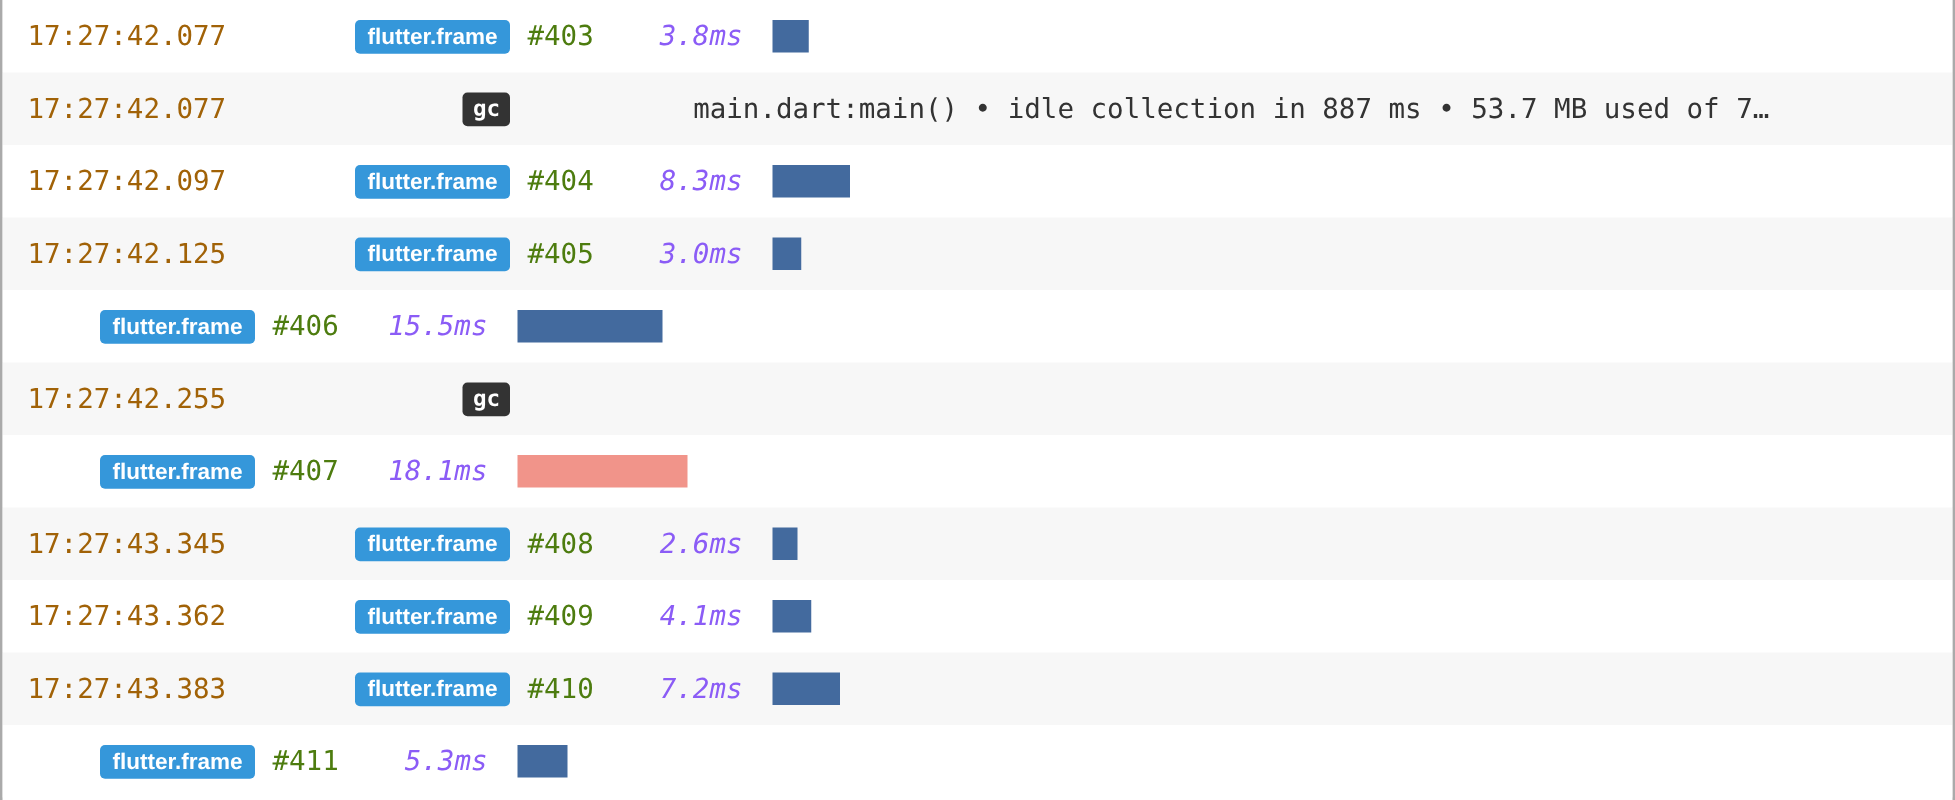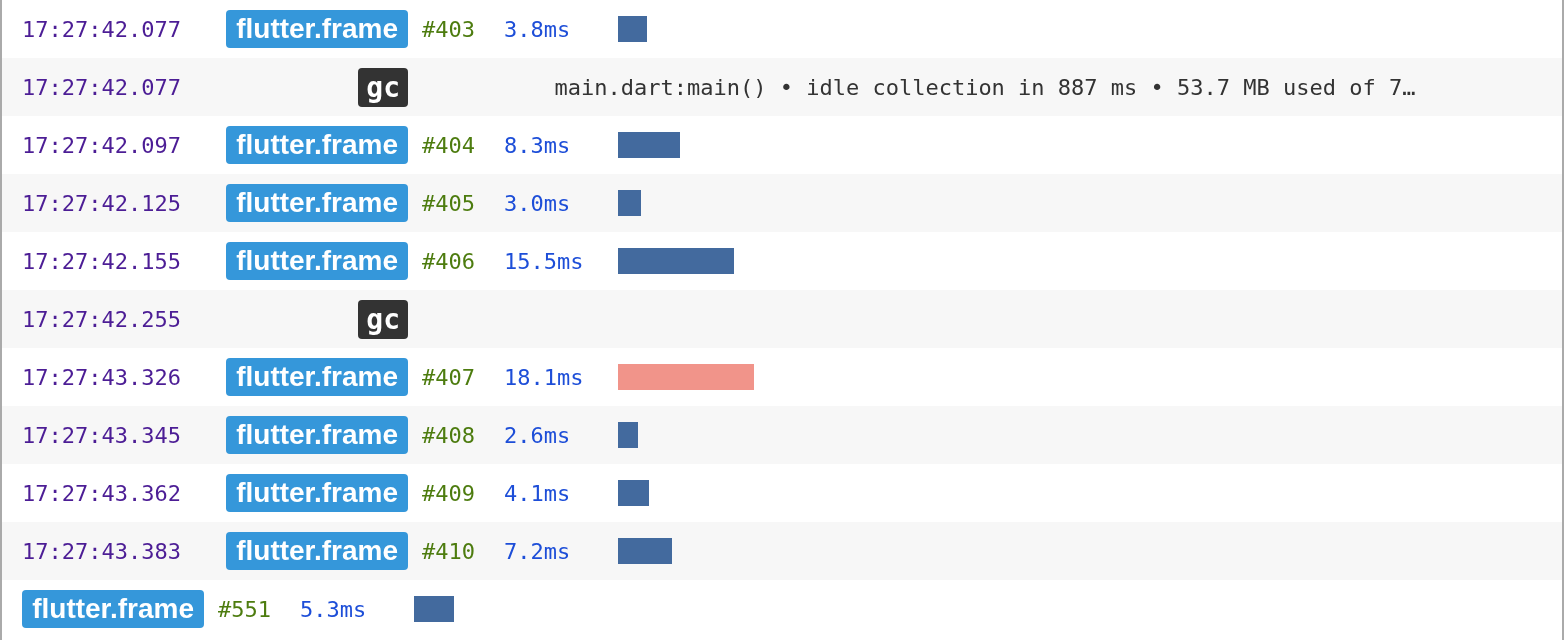--- a/index.html
+++ b/index.html
@@ -30,61 +30,63 @@
       white-space: nowrap;
       overflow: hidden;
     }
     .log-row.even {
       background: #ffffff;
     }
     .log-row.odd {
       background: #f7f7f7;
     }
     .timestamp {
-      color: #4c1d95;
+      color: #a16207;
       font-family: 'SF Mono', 'Monaco', 'Menlo', 'Consolas', monospace;
       width: 190px;
       flex-shrink: 0;
     }
     .badge-col {
       width: 182px;
       flex-shrink: 0;
       display: flex;
       justify-content: flex-end;
     }
     .badge {
       display: inline-flex;
       align-items: center;
       padding: 3px 10px;
       border-radius: 4px;
       font-family: -apple-system, BlinkMacSystemFont, 'Segoe UI', sans-serif;
       font-weight: 700;
-      font-size: 28px;
+      font-size: 18px;
       color: #ffffff;
     }
     .badge-frame {
       background: #3597da;
     }
     .badge-gc {
       background: #333333;
       font-family: 'SF Mono', 'Monaco', 'Menlo', 'Consolas', monospace;
       font-weight: 700;
       padding: 3px 8px;
       text-align: center;
     }
     .frame-id {
       color: #4d7c0f;
       width: 68px;
       flex-shrink: 0;
       text-align: left;
     }
     .duration {
-      color: #1d4ed8;
+      color: #8b5cf6;
       width: 90px;
       flex-shrink: 0;
+      text-align: right;
+      font-style: italic;
     }
     .bar-col {
       flex-shrink: 0;
       margin-left: 10px;
     }
     .bar {
       height: 26px;
       display: block;
     }
     .bar-normal {
@@ -141,38 +143,36 @@
       <div class="badge-col">
         <span class="badge badge-frame">flutter.frame</span>
       </div>
       <span class="frame-id">#405</span>
       <span class="duration">3.0ms</span>
       <div class="bar-col">
         <span class="bar bar-normal" style="width: 23px;"></span>
       </div>
     </div>
     <div class="log-row even">
-      <span class="timestamp">17:27:42.155</span>
       <div class="badge-col">
         <span class="badge badge-frame">flutter.frame</span>
       </div>
       <span class="frame-id">#406</span>
       <span class="duration">15.5ms</span>
       <div class="bar-col">
         <span class="bar bar-normal" style="width: 116px;"></span>
       </div>
     </div>
     <div class="log-row odd">
       <span class="timestamp">17:27:42.255</span>
       <div class="badge-col">
         <span class="badge badge-gc">gc</span>
       </div>
     </div>
     <div class="log-row even">
-      <span class="timestamp">17:27:43.326</span>
       <div class="badge-col">
         <span class="badge badge-frame">flutter.frame</span>
       </div>
       <span class="frame-id">#407</span>
       <span class="duration">18.1ms</span>
       <div class="bar-col">
         <span class="bar bar-warn" style="width: 136px;"></span>
       </div>
     </div>
     <div class="log-row odd">
@@ -205,19 +205,19 @@
       <span class="frame-id">#410</span>
       <span class="duration">7.2ms</span>
       <div class="bar-col">
         <span class="bar bar-normal" style="width: 54px;"></span>
       </div>
     </div>
     <div class="log-row even">
       <div class="badge-col">
         <span class="badge badge-frame">flutter.frame</span>
       </div>
-      <span class="frame-id">#551</span>
+      <span class="frame-id">#411</span>
       <span class="duration">5.3ms</span>
       <div class="bar-col">
         <span class="bar bar-normal" style="width: 40px;"></span>
       </div>
     </div>
   </div>
 
 </body></html>

